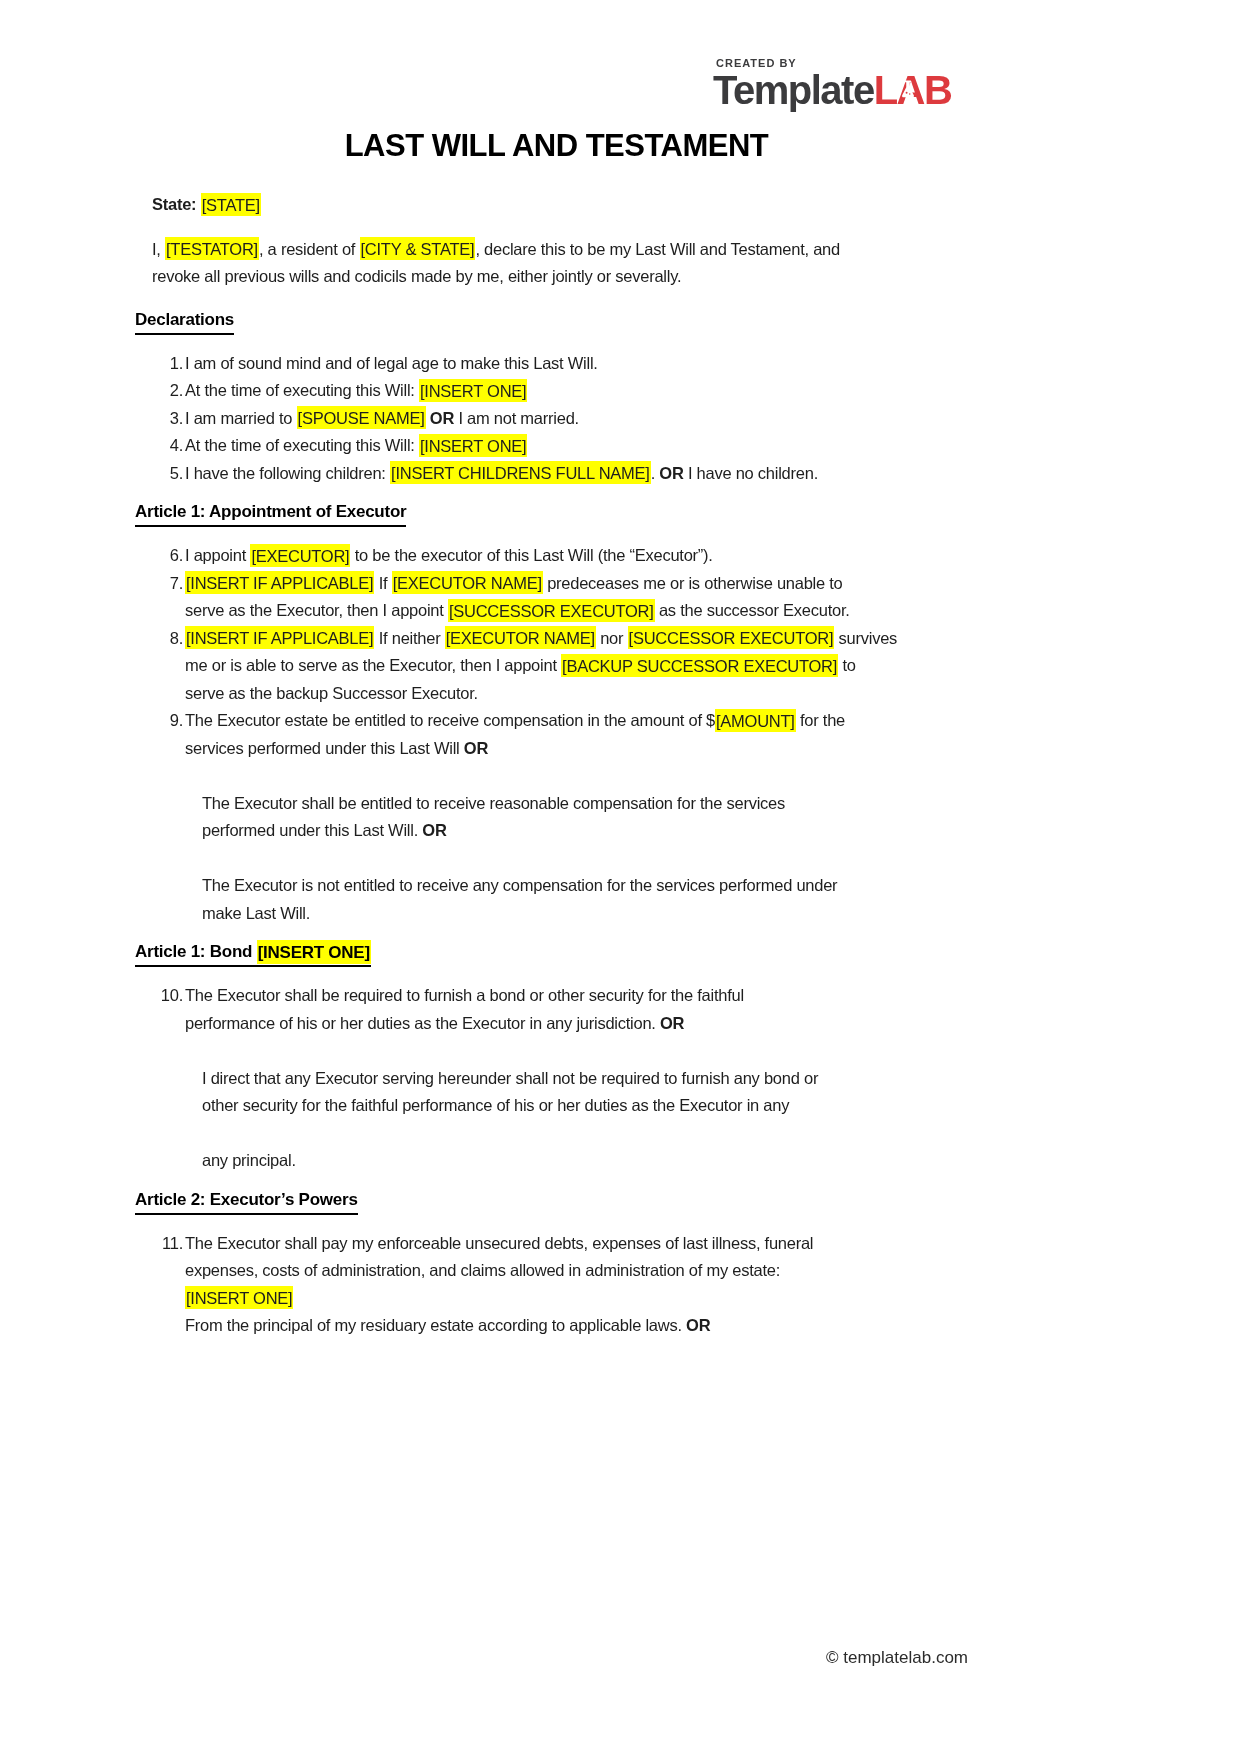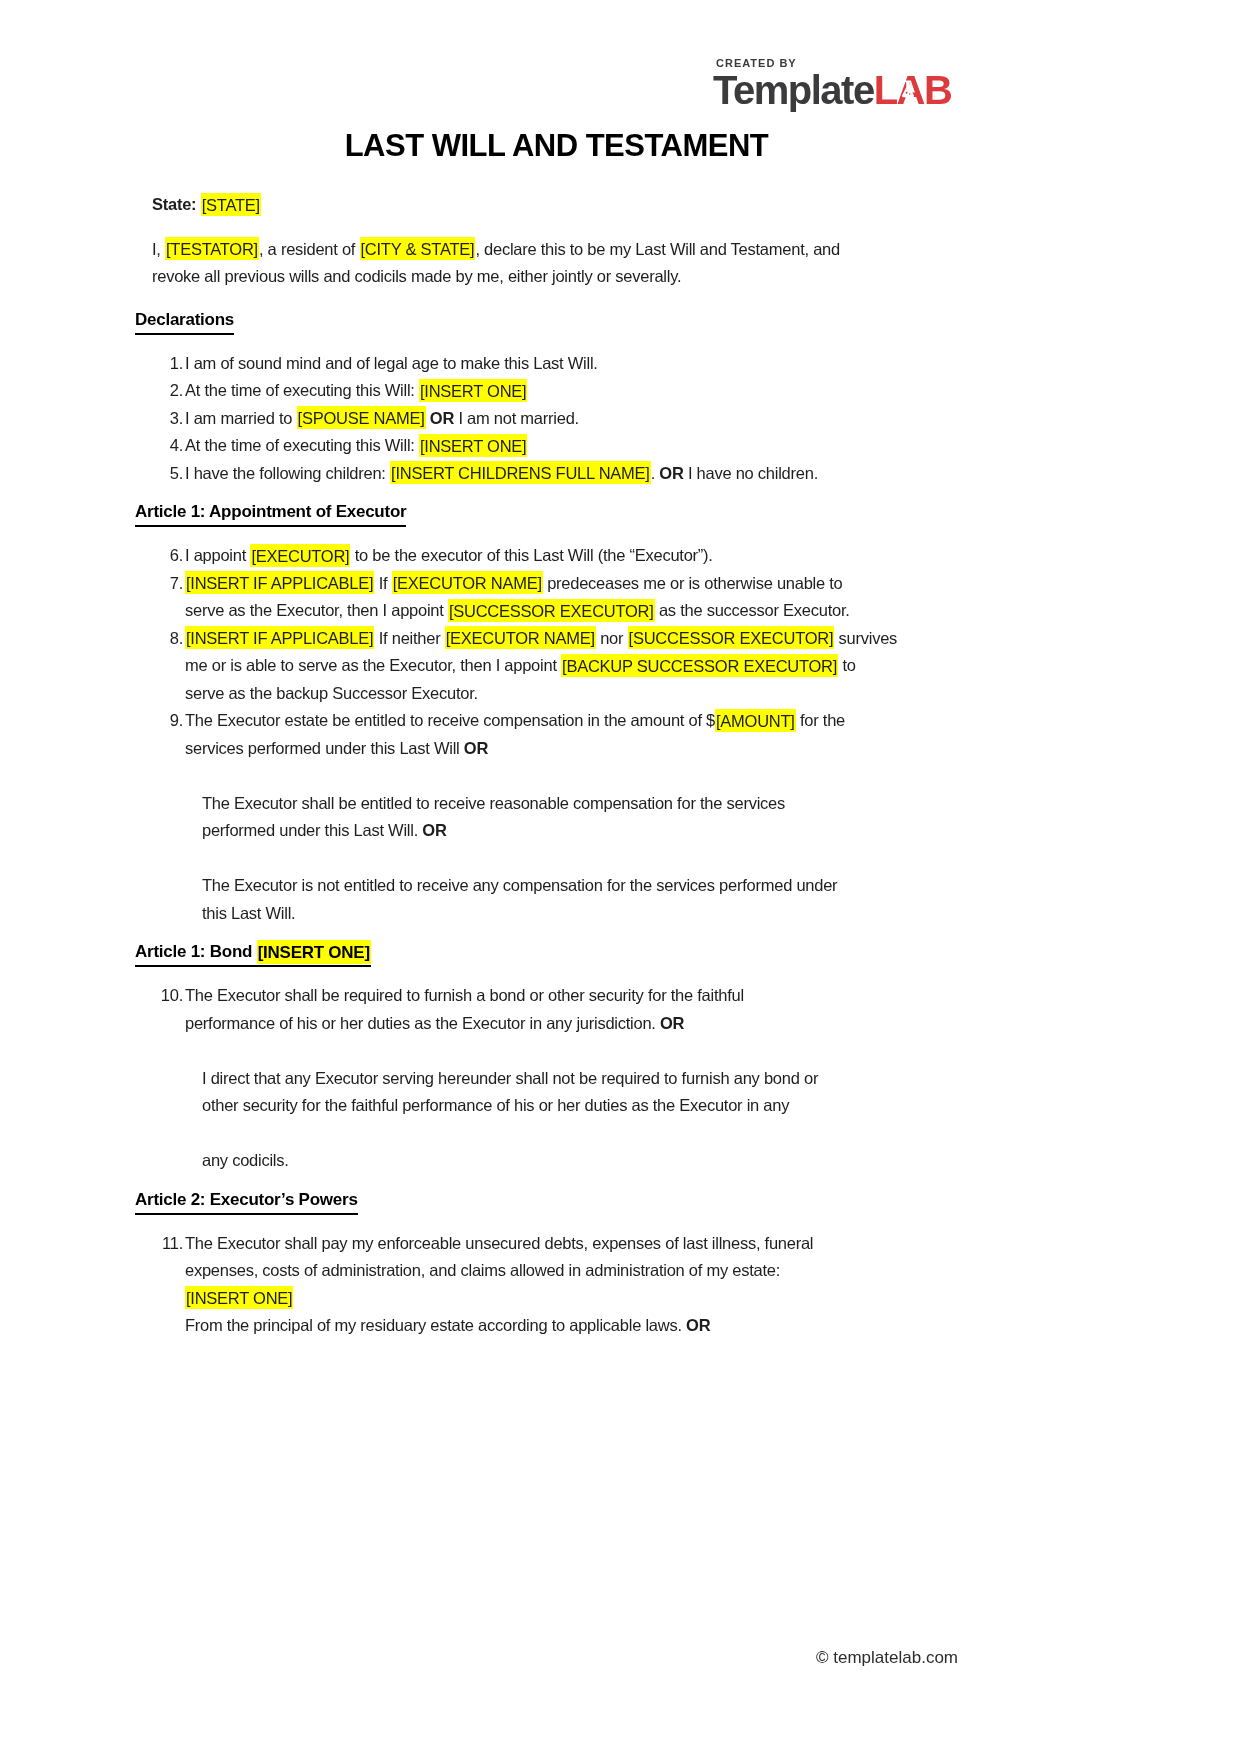--- a/index.html
+++ b/index.html
@@ -52,21 +52,21 @@
   .alt-para {
     margin: 27.5px 0 0 67px;
     font-size: 16.5px; line-height: 27.5px;
   }
 
   .seg-hl { background: var(--hl, #ffff00); padding: 2.5px 1px; }
   .seg-b  { font-weight: 700; }
 
   
   .footer {
-    position: absolute; top: 1648px; right: 282px;
+    position: absolute; top: 1648px; right: 272px;
     font-size: 17px; color: #2b2b2b; letter-spacing: 0;
   }
 </style>
 </head>
 <body>
 
 <div class="logo">
   <div class="created-by">CREATED BY</div>
   <div class="brand"><span class="brand-dark">Template</span><span class="brand-red"><span>LAB</span><svg class="flask" viewBox="0 0 20 26">
           <path d="M7.5 1.5h5v8.2l5.8 11.6a2 2 0 0 1-1.8 2.9H3.5a2 2 0 0 1-1.8-2.9L7.5 9.7V1.5z" fill="#ffffff"></path>
@@ -128,32 +128,32 @@
       </div>
   </div>
 
   <div>
     <div class="list">
         <div class="li">
           <span class="num">9.</span>
           <span class="li-text"><span>The Executor estate be entitled to receive compensation in the amount of $</span><span class="seg-hl">[AMOUNT]</span><span> for the</span><br><span>services performed under this Last Will </span><span class="seg-b">OR</span></span>
         </div>
         <div class="alt-para"><span>The Executor shall be entitled to receive reasonable compensation for the services</span><br><span>performed under this Last Will. </span><span class="seg-b">OR</span></div>
-        <div class="alt-para"><span>The Executor is not entitled to receive any compensation for the services performed under</span><br><span>this Last Will.</span></div>
+        <div class="alt-para"><span>The Executor is not entitled to receive any compensation for the services performed under</span><br><span>make Last Will.</span></div>
       </div>
   </div>
 
   <div>
     <h2 class="heading"><span class="heading-inner"><span>Article 1: Bond </span><span class="seg-hl">[INSERT ONE]</span></span></h2>
     <div class="list">
         <div class="li">
           <span class="num">10.</span>
           <span class="li-text"><span>The Executor shall be required to furnish a bond or other security for the faithful</span><br><span>performance of his or her duties as the Executor in any jurisdiction. </span><span class="seg-b">OR</span></span>
         </div>
-        <div class="alt-para"><span>I direct that any Executor serving hereunder shall not be required to furnish any bond or</span><br><span>other security for the faithful performance of his or her duties as the Executor in any</span><br><br><span>any codicils.</span></div>
+        <div class="alt-para"><span>I direct that any Executor serving hereunder shall not be required to furnish any bond or</span><br><span>other security for the faithful performance of his or her duties as the Executor in any</span><br><br><span>any principal.</span></div>
       </div>
   </div>
 
   <div>
     <h2 class="heading"><span class="heading-inner"><span>Article 2: Executor’s Powers</span></span></h2>
     <div class="list">
         <div class="li">
           <span class="num">11.</span>
           <span class="li-text"><span>The Executor shall pay my enforceable unsecured debts, expenses of last illness, funeral</span><br><span>expenses, costs of administration, and claims allowed in administration of my estate:</span><br><span class="seg-hl">[INSERT ONE]</span><br><span>From the principal of my residuary estate according to applicable laws. </span><span class="seg-b">OR</span></span>
         </div>

